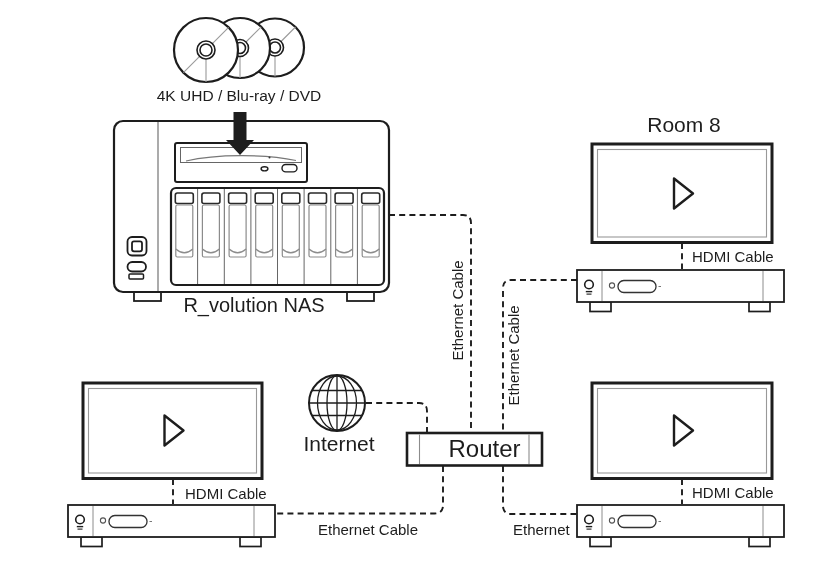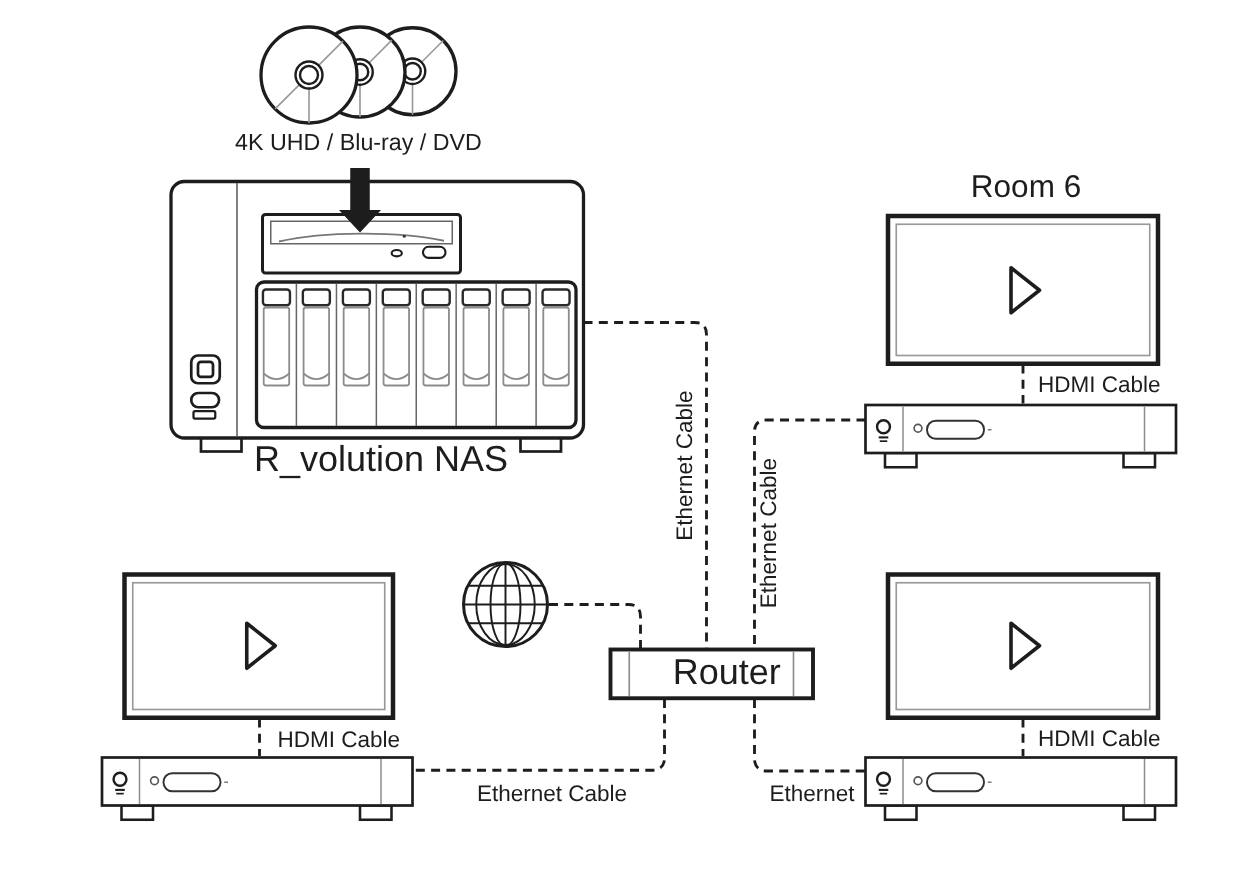--- a/index.html
+++ b/index.html
@@ -156,29 +156,30 @@
     <use href="#play" x="172.5" y="430.5"></use>
   </g>
 
   <use href="#player" x="577" y="270"></use>
   <use href="#player" x="577" y="505"></use>
   <use href="#player" x="68" y="505"></use>
 </svg>
 
   <div class="label center" style="left:139px;top:87px;width:200px;font-size:15.5px;">4K UHD / Blu-ray / DVD</div>
 
-  <div class="label center" style="left:154px;top:294px;width:200px;font-size:24px;">R_volution NAS</div>
+  <div class="label center" style="left:154px;top:294px;width:200px;font-size:20px;">R_volution NAS</div>
 
-  <div class="label center" style="left:624px;top:113px;width:120px;font-size:21px;">Room 6</div>
+  <div class="label center" style="left:624px;top:113px;width:120px;font-size:21px;">Room 8</div>
 
   <div class="label" style="left:692px;top:249px;font-size:15px;">HDMI Cable</div>
   <div class="label" style="left:692px;top:485px;font-size:15px;">HDMI Cable</div>
   <div class="label" style="left:185px;top:486px;font-size:15px;">HDMI Cable</div>
 
   <div class="label center rot" style="left:398px;top:302px;width:120px;font-size:15px;">Ethernet Cable</div>
   <div class="label center rot" style="left:454px;top:347px;width:120px;font-size:15px;">Ethernet Cable</div>
 
   <div class="label center" style="left:308px;top:522px;width:120px;font-size:15px;">Ethernet Cable</div>
   <div class="label" style="left:513px;top:522px;font-size:15px;">Ethernet</div>
 
+  <div class="label center" style="left:279px;top:432px;width:120px;font-size:21px;">Internet</div>
 
   <div class="label router-label" style="left:407px;top:433px;width:135px;height:32px;font-size:24px;padding-left:10px;">Router</div>
 </div>
 
 </body></html>

